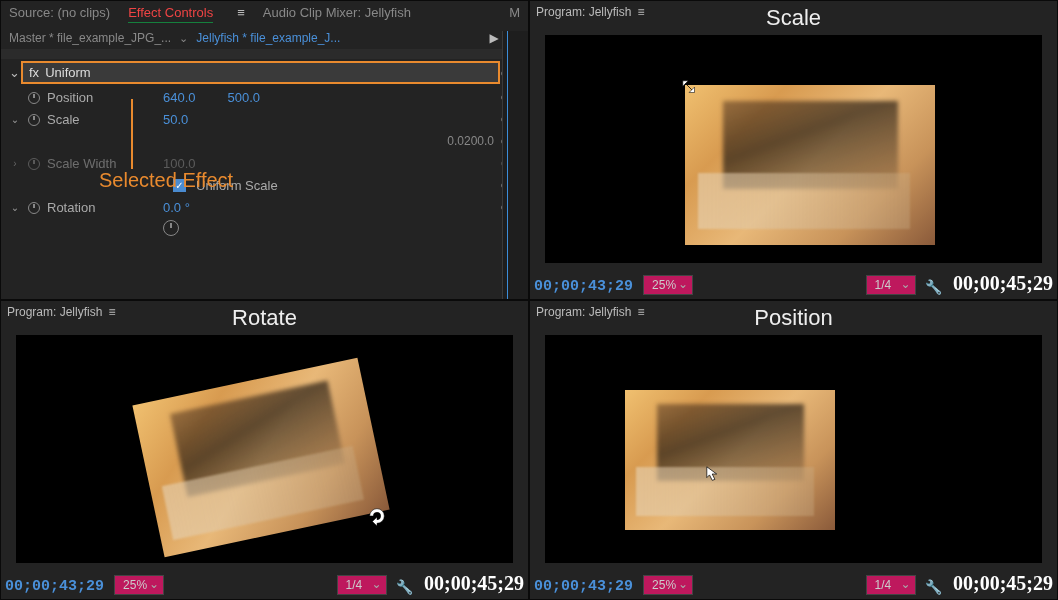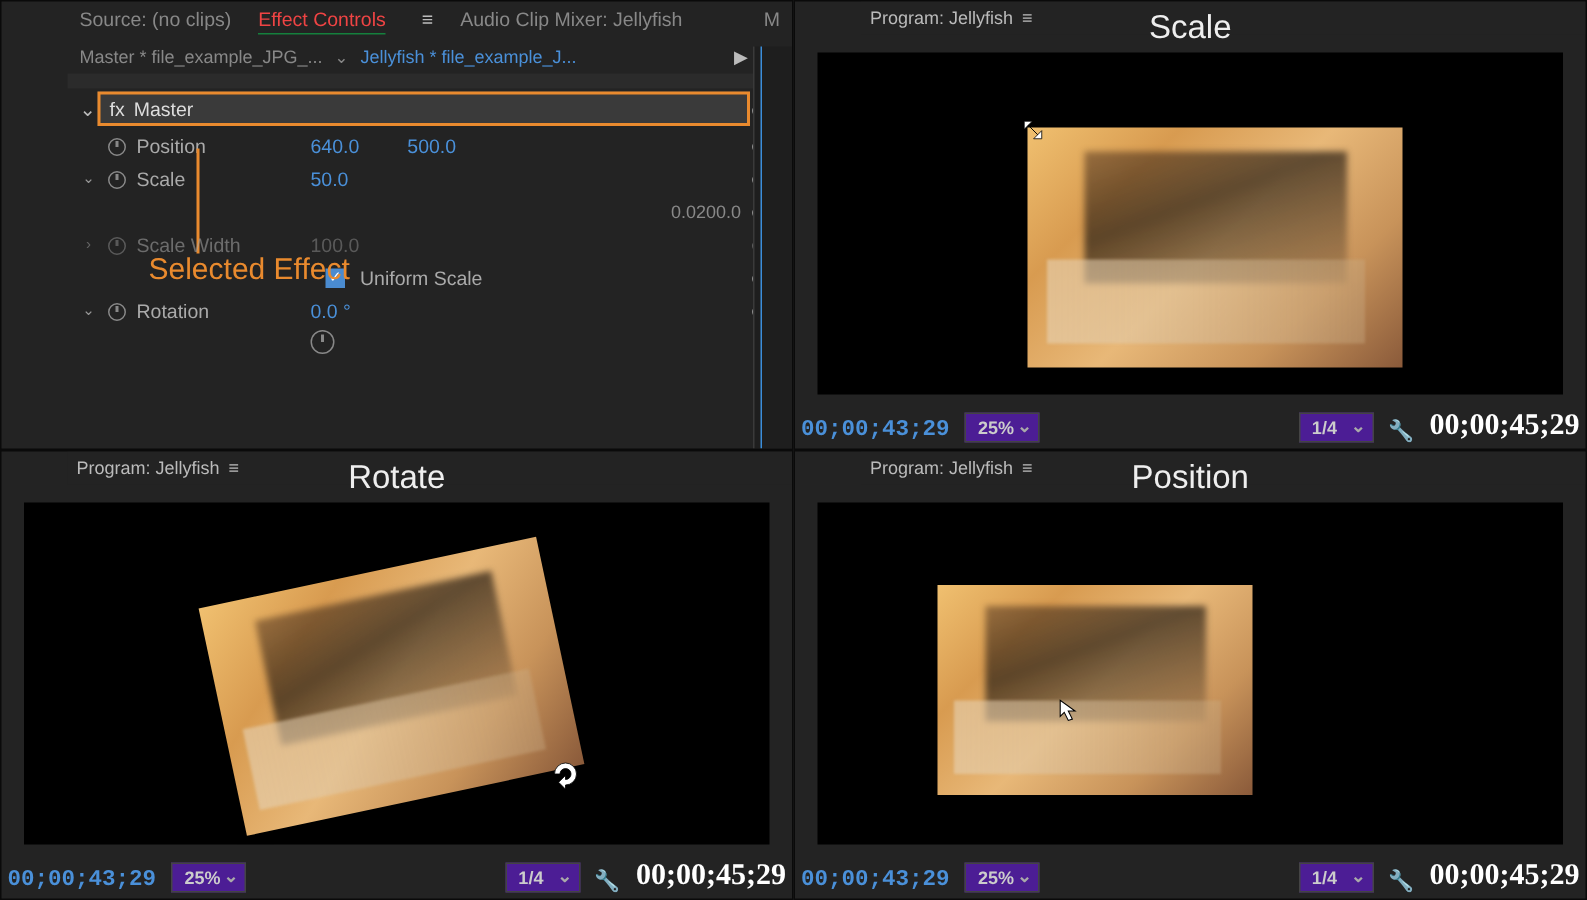--- a/index.html
+++ b/index.html
@@ -17,21 +17,20 @@
     grid-template-columns: 529px 529px;
     grid-template-rows: 300px 300px;
     width: 1058px;
     height: 600px;
   }
   .panel {
     background: #232323;
     border: 1px solid #0a0a0a;
     position: relative;
     overflow: hidden;
-    padding-left: 44px;
   }
 
   
   .tabs {
     display: flex;
     gap: 18px;
     padding: 4px 8px 4px 8px;
     color: #888;
   }
   .tabs .tab { cursor: pointer; }
@@ -173,28 +172,27 @@
     position:absolute;
     left:4px; right:4px; bottom:4px;
     display:flex;
     align-items:flex-end;
     gap:10px;
     font-size:13px;
   }
   .timecode-left { color:#4a90d9; font-family: "Courier New", monospace; font-size:15px; font-weight:bold;}
   .timecode-right { color:#ffffff; font-family: Liberation Serif, serif; font-size:20px; margin-left:auto; font-weight:bold;}
   .dropdown {
-    background:#4c1d95;
+    background:#be185d;
     border:1px solid #444;
     padding:2px 16px 2px 8px;
     color:#ccc;
     position:relative;
     font-size:12px;
     min-width:50px;
-    font-weight:bold;
   }
   .dropdown::after { content:'⌄'; position:absolute; right:4px; top:1px; color:#aaa;}
   .wrench { color:#ccc; font-size:14px;}
   .scale-cursor {
     position:absolute;
     width:18px; height:18px;
     color:#fff;
     font-size:14px;
   }
   .rotate-cursor { position:absolute;}
@@ -223,21 +221,21 @@
     <span class="time">28</span>
   </div>
   <div class="timeline-strip">
     <div class="marker"></div>
   </div>
 
   <div class="motion-row">
     <span class="chev">⌄</span>
     <div class="motion-highlight" style="flex:1;">
       <span class="fx">fx</span>
-      <span>Master</span>
+      <span>Uniform</span>
     </div>
     <span class="reset-btn"></span>
   </div>
 
   <div class="annotation-line"></div>
   <div class="annotation-text">Selected Effect</div>
 
   <div class="prop-row">
     <span class="chev"></span>
     <span class="stopwatch"></span>

